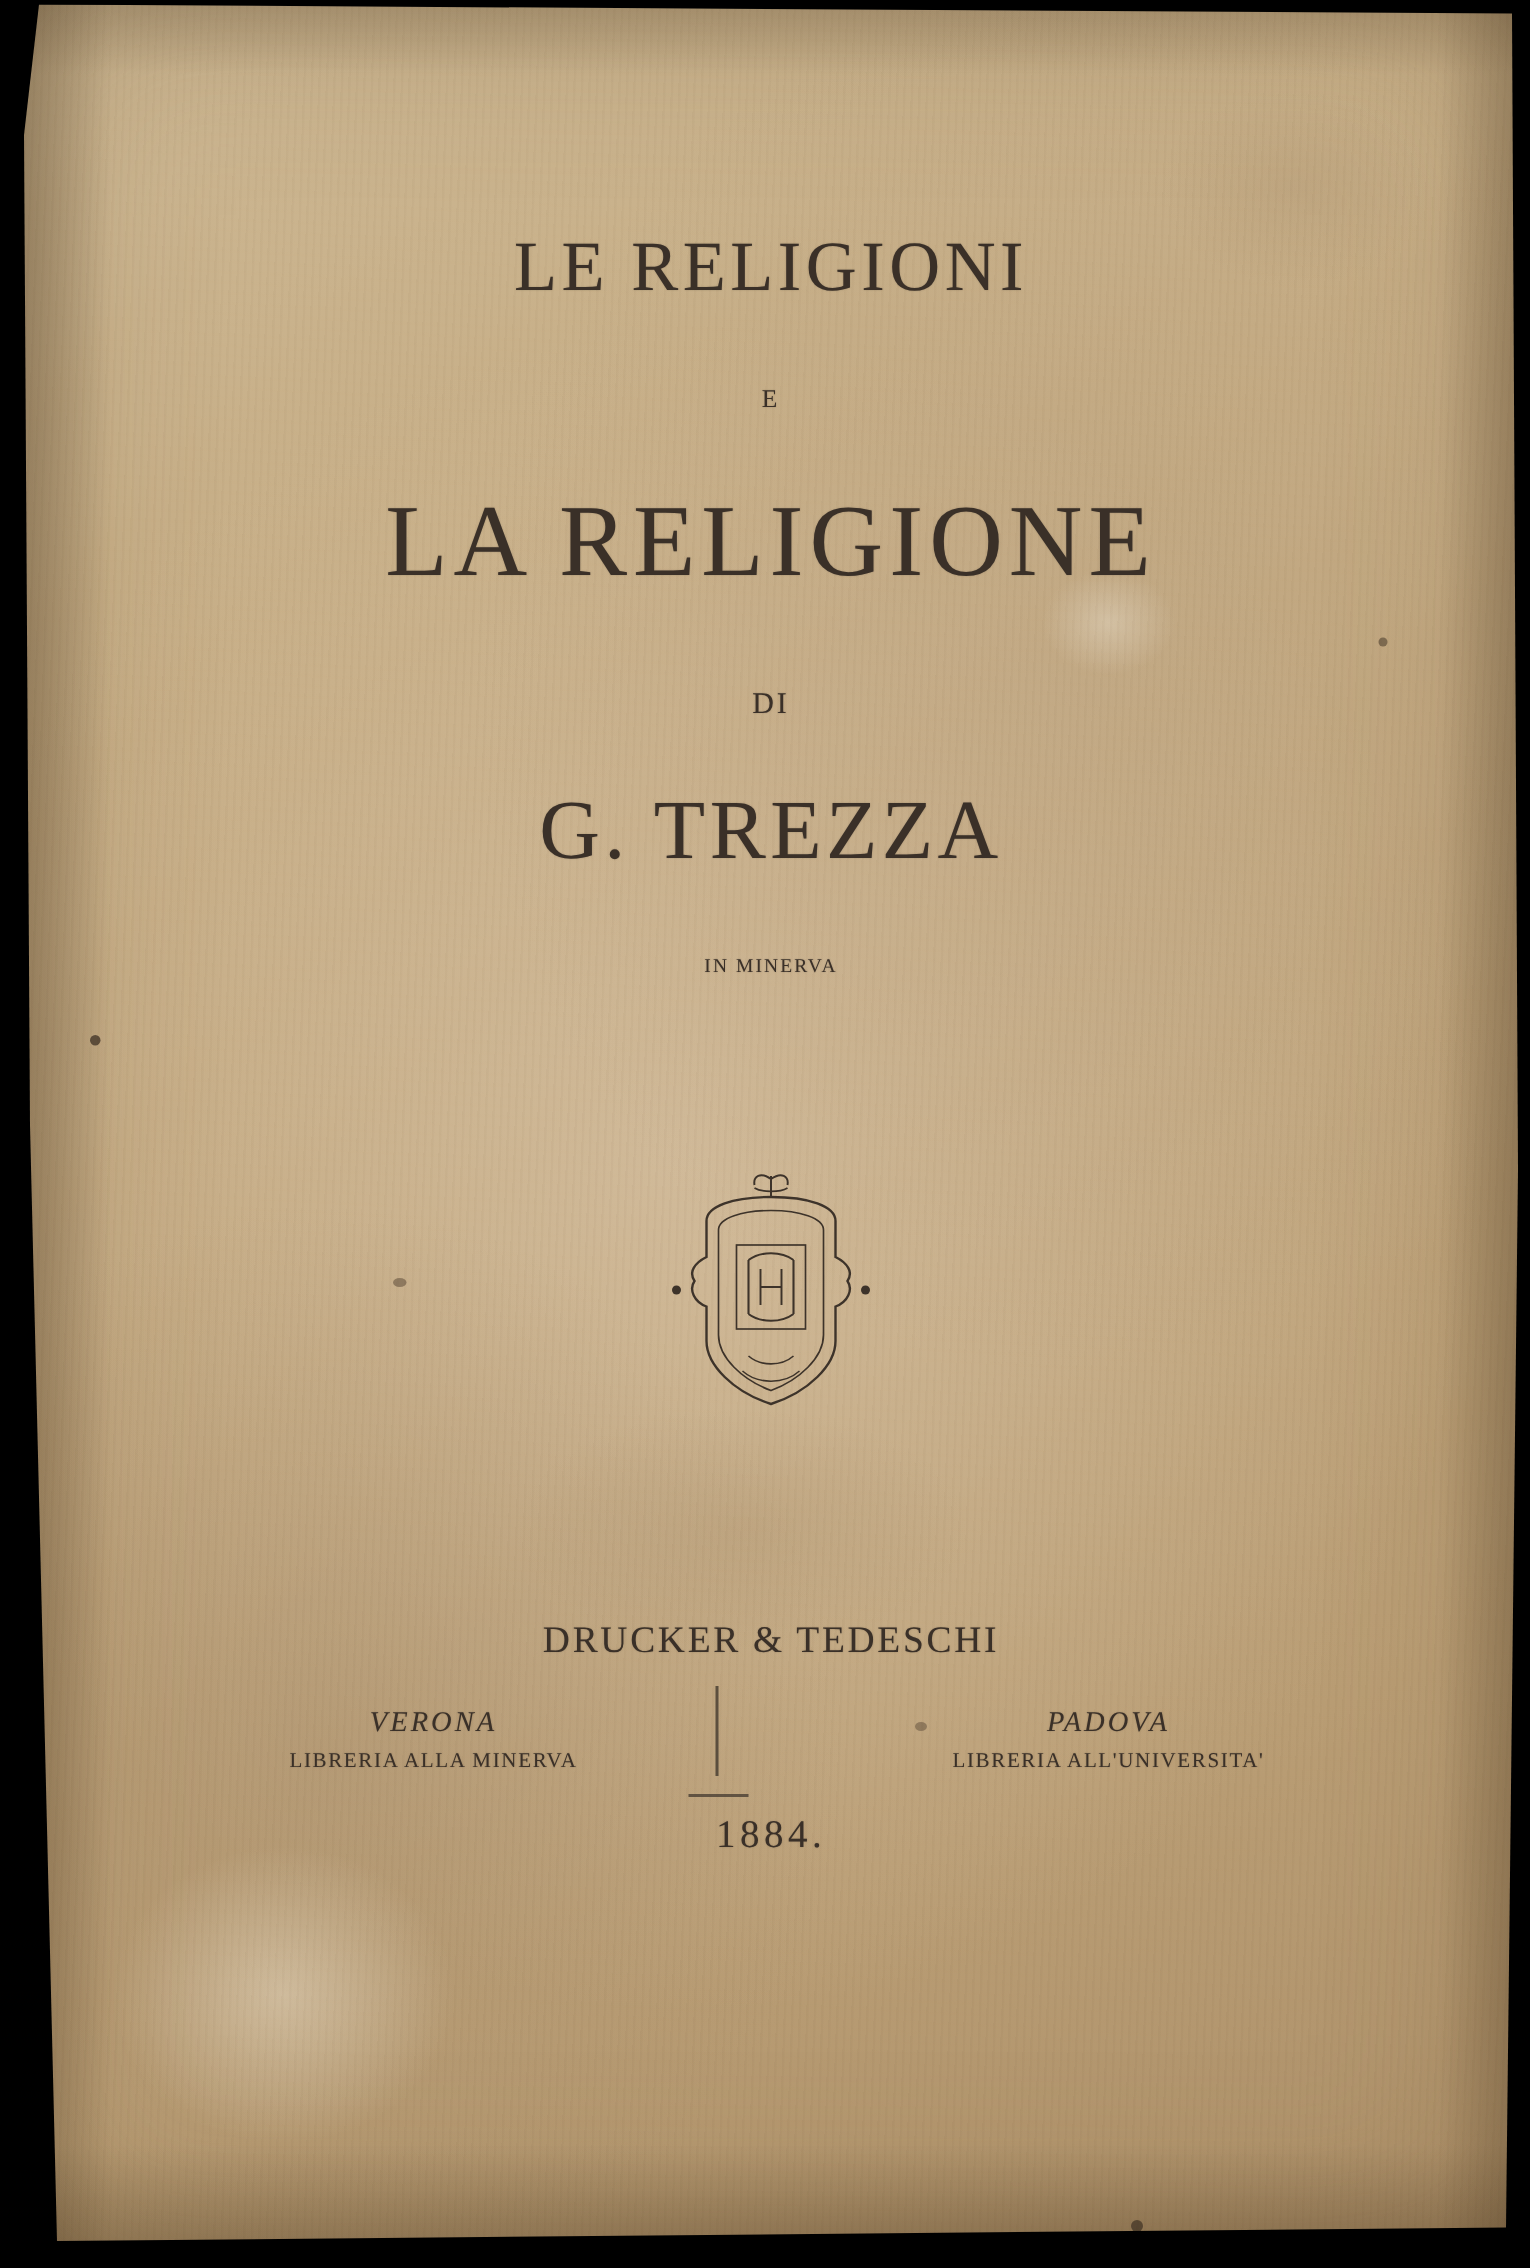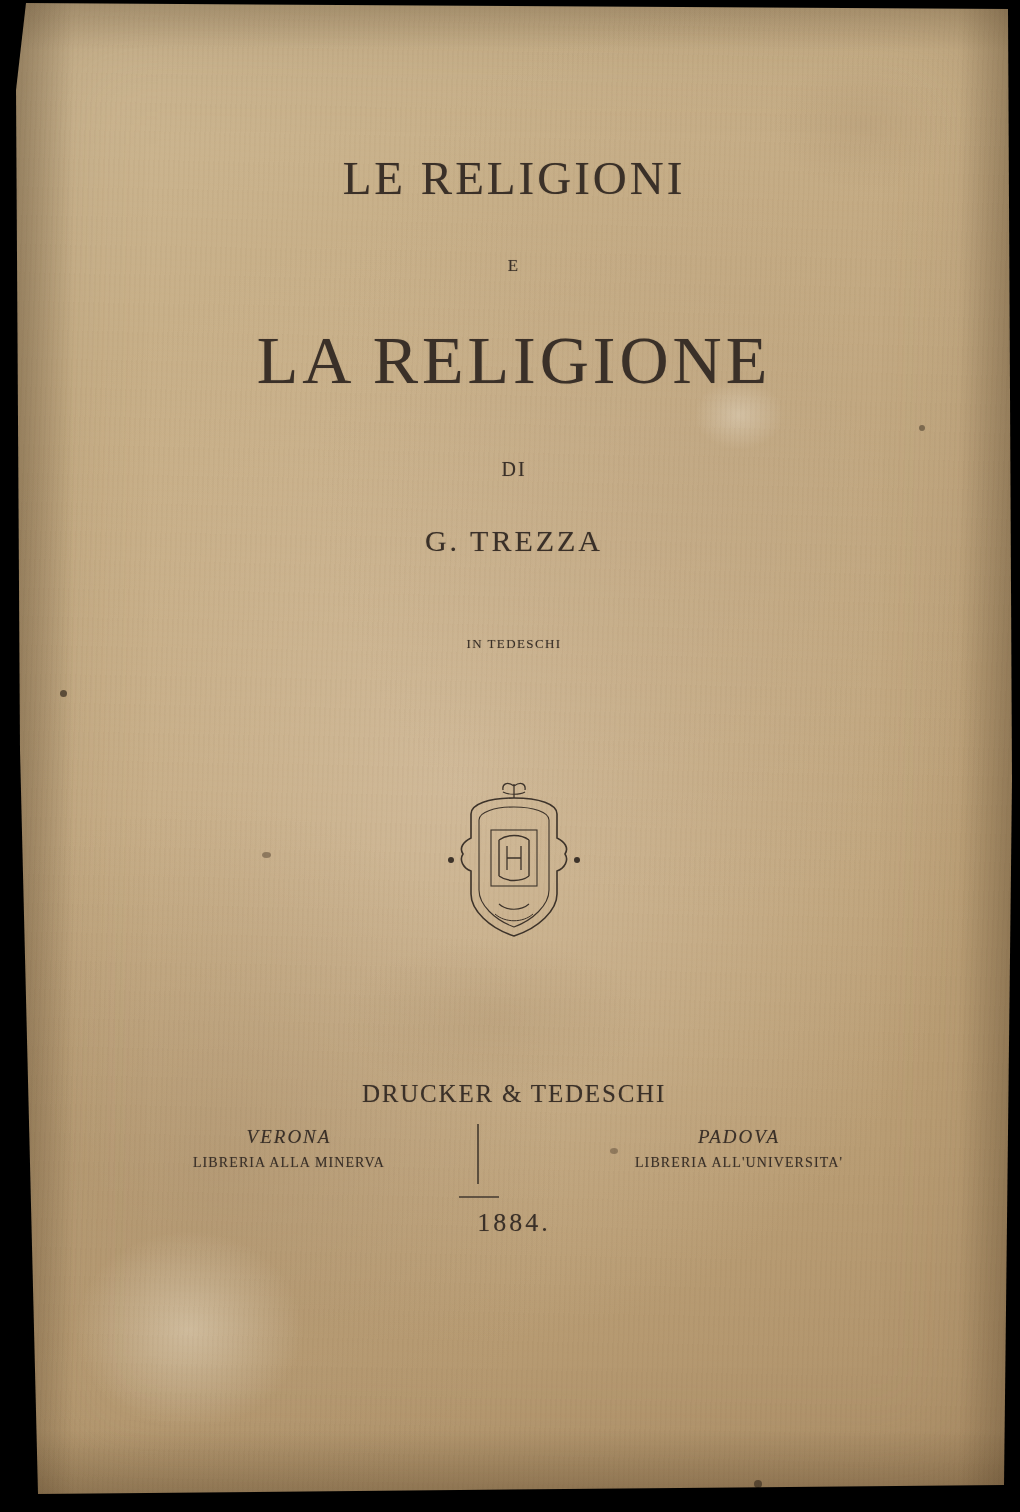--- a/index.html
+++ b/index.html
@@ -122,21 +122,21 @@
     width: 1000px;
     font-size: 20px;
     letter-spacing: 2px;
   }
 
   #author {
     position: absolute;
     top: 526px;
     left: 0;
     width: 1000px;
-    font-size: 30px;
+    font-size: 56px;
     letter-spacing: 3px;
     line-height: 1;
     font-family: Liberation Serif, serif;
   }
 
   #affiliation-1 {
     position: absolute;
     top: 602px;
     left: 0;
     width: 1000px;
@@ -166,21 +166,21 @@
   #cities {
     position: absolute;
     top: 1122px;
     left: 0;
     width: 1000px;
     height: 60px;
   }
 
   .city-col {
     position: absolute;
-    top: 4px;
+    top: 16px;
     width: 330px;
     text-align: center;
     font-family: Liberation Serif, serif;
   }
   .city-left { left: 110px; }
   .city-right { left: 560px; }
 
   .city-name {
     font-size: 19px;
     font-style: italic;
@@ -257,21 +257,21 @@
 
       <div id="conj-e" class="ink">E</div>
 
       <div id="title-sub" class="ink">LA RELIGIONE</div>
 
       <div id="byline-di" class="ink">DI</div>
 
       <div id="author" class="ink">G. TREZZA</div>
 
 
-      <div id="affiliation-2" class="ink">IN TEDESCHI</div>
+      <div id="affiliation-2" class="ink">IN MINERVA</div>
 
       <div id="emblem">
         <svg width="230" height="175" viewBox="0 0 230 175" xmlns="http://www.w3.org/2000/svg">
           <g stroke="#3d332a" fill="none" stroke-width="1.6">
 
             <path d="M72 36 C72 26, 90 20, 115 20 C140 20, 158 26, 158 36
                      L158 60 C166 64, 170 70, 166 76 C170 82, 166 90, 158 93
                      L158 116 C158 132, 140 150, 115 158
                      C90 150, 72 132, 72 116 L72 93
                      C64 90, 60 82, 64 76 C60 70, 64 64, 72 60 Z"></path>

